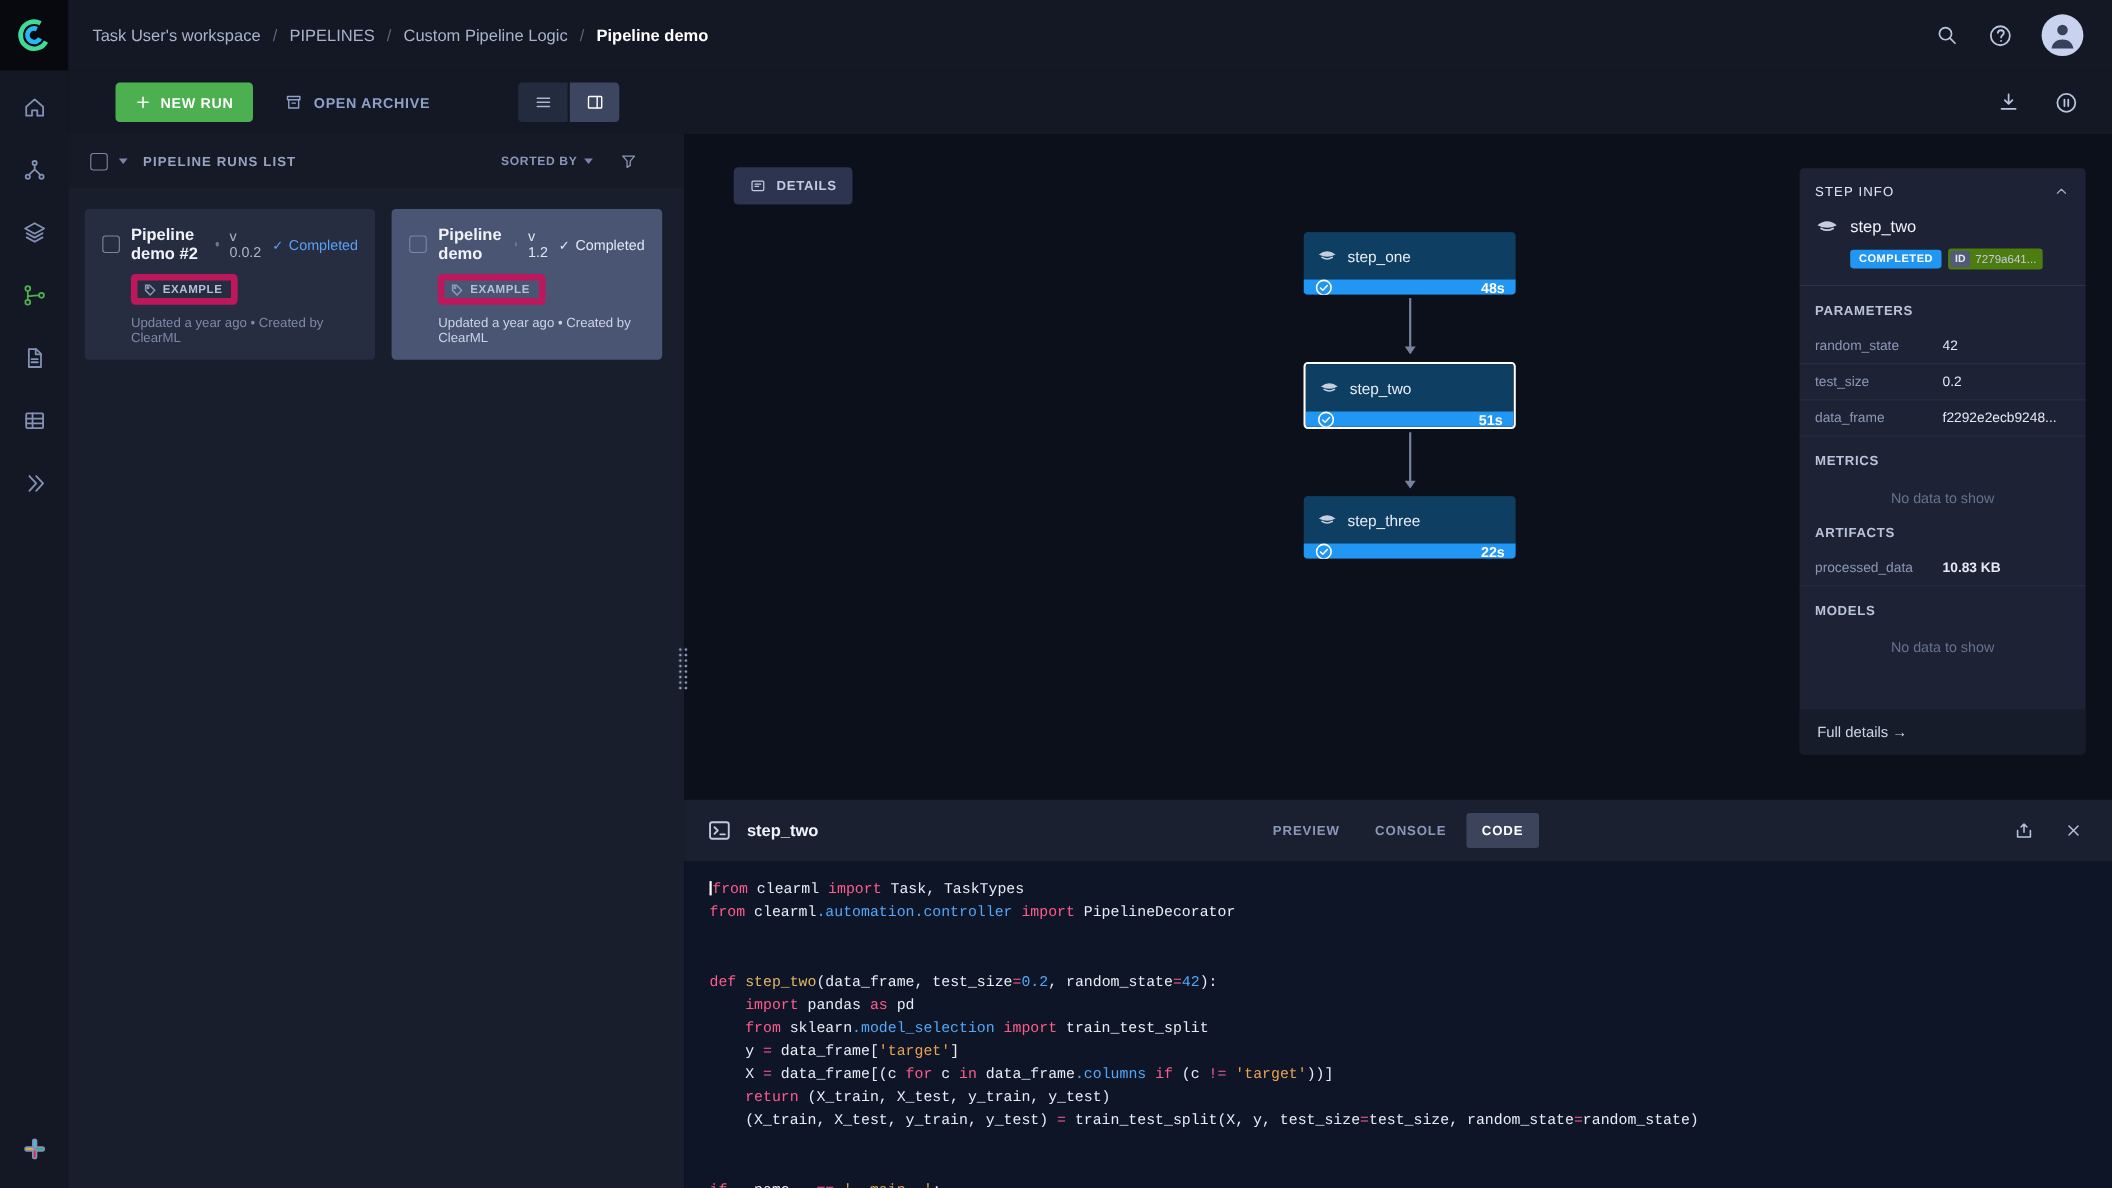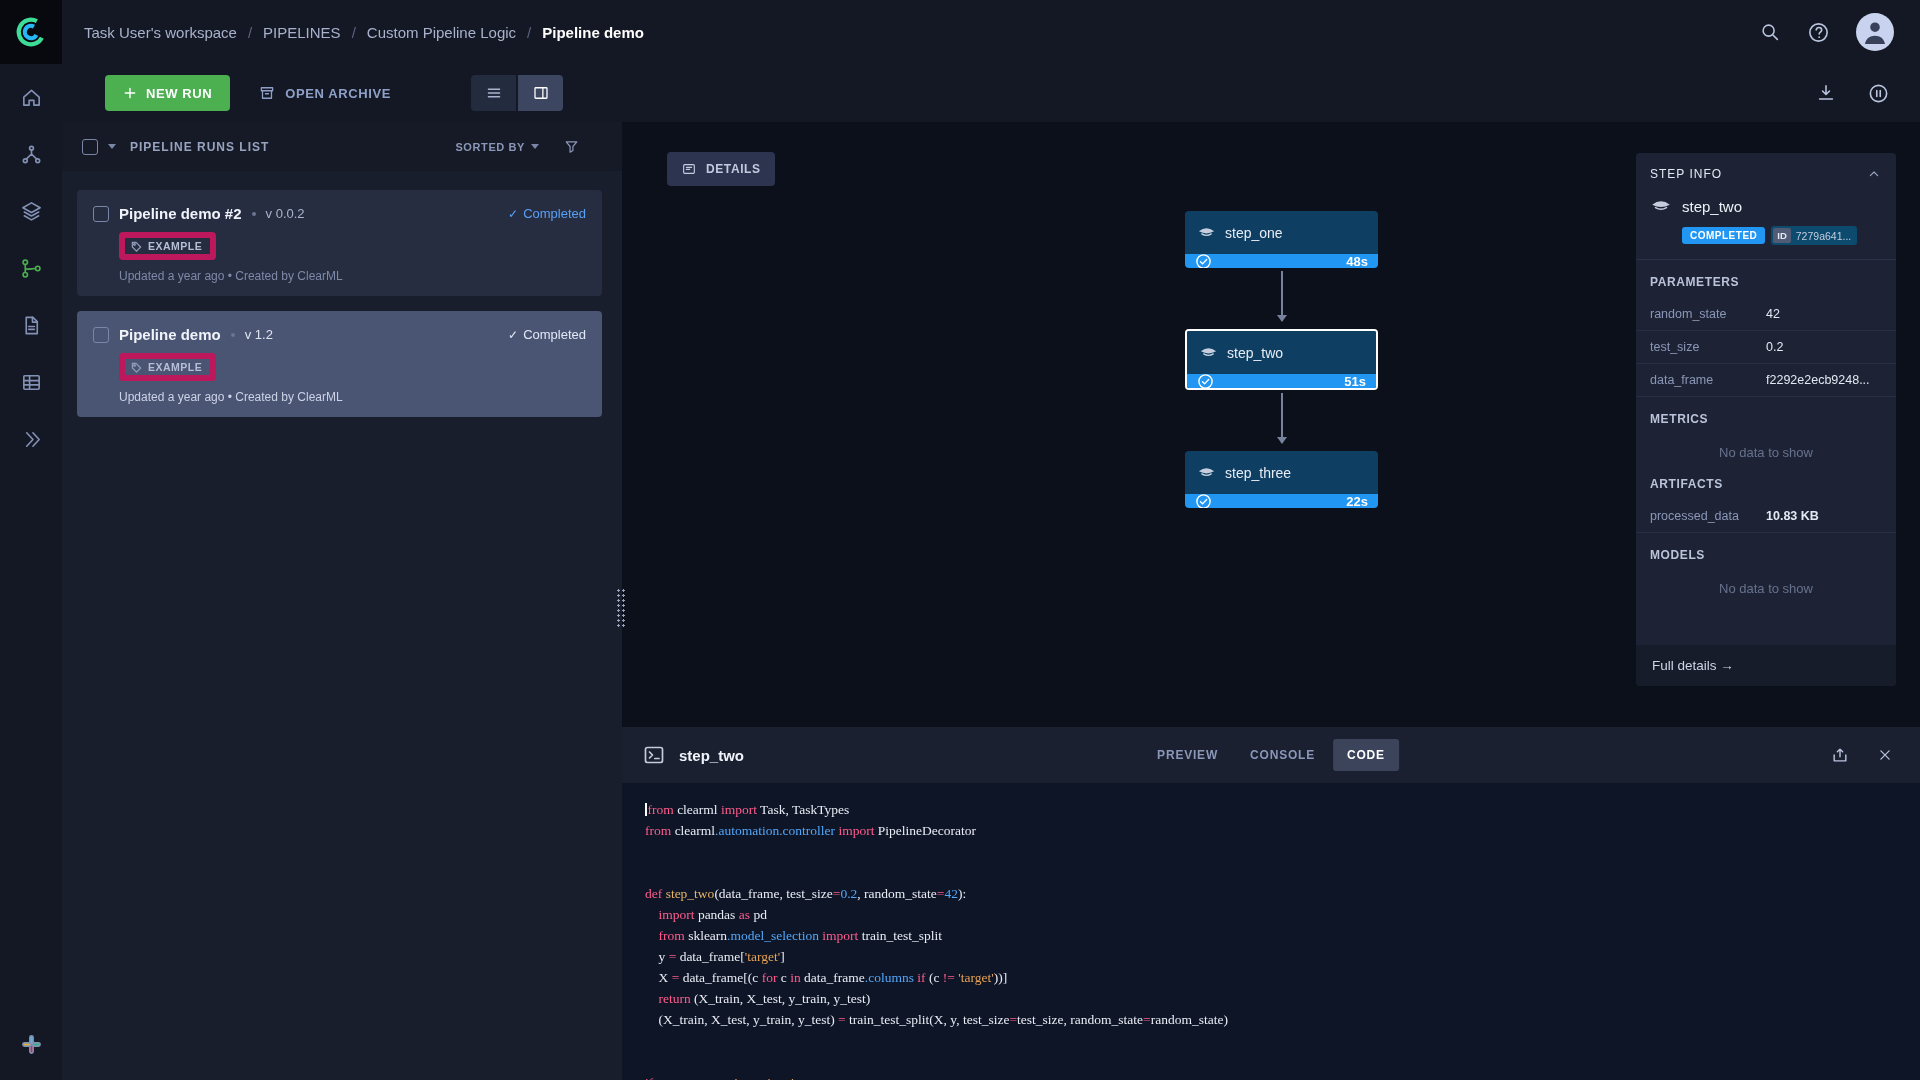--- a/index.html
+++ b/index.html
@@ -57,21 +57,21 @@
   .content-row{flex:1;display:flex;position:relative;min-height:0}
 
   
   .runs-panel{width:560px;background:var(--panel);display:flex;flex-direction:column}
   .runs-header{height:49px;background:#161a27;display:flex;align-items:center;padding:0 42px 0 20px;gap:10px}
   .cb{width:16px;height:16px;border:1.5px solid #7a86a8;border-radius:3px;flex:none;cursor:pointer}
   .caret{width:0;height:0;border-left:4.5px solid transparent;border-right:4.5px solid transparent;border-top:5.5px solid #7a86a8;cursor:pointer}
   .runs-title{font-size:12px;font-weight:700;letter-spacing:1px;color:#98a3c0;margin-left:4px}
   .sorted{margin-left:auto;display:flex;align-items:center;gap:6px;font-size:11px;font-weight:700;letter-spacing:.6px;color:#8b97b8;cursor:pointer}
   .funnel{margin-left:14px;cursor:pointer}
-  .runs-list{padding:19px 20px 0 15px;display:flex;flex-direction:column;gap:15px}
+  .runs-list{padding:19px 20px 0 15px;display:flex;flex-direction:row;gap:15px}
   .run-card{background:var(--card);border-radius:4px;padding:15px 16px 13px;cursor:pointer}
   .run-card.selected{background:var(--card-sel)}
   .run-row1{display:flex;align-items:center;gap:10px}
   .run-title{font-size:15px;font-weight:700;color:#f0f3fa}
   .run-dot{width:4px;height:4px;border-radius:50%;background:#6b7690}
   .run-version{font-size:13px;color:#aab4cf}
   .run-card.selected .run-version{color:#dfe4f0}
   .run-status{margin-left:auto;font-size:13px;color:#59a0f5;display:flex;align-items:center;gap:5px}
   .run-card.selected .run-status{color:#e2e8f5}
   .check-icon::before{content:"✓";font-size:12px}
@@ -100,21 +100,21 @@
   
   .step-info{position:absolute;top:31px;right:24px;width:260px;height:533px;background:#1d2334;border-radius:4px;
     display:flex;flex-direction:column;font-size:13px}
   .si-header{display:flex;align-items:center;padding:13px 14px 9px}
   .si-title{font-size:12px;font-weight:400;letter-spacing:1px;color:#e3e8f3}
   .si-chevron{margin-left:auto;cursor:pointer}
   .si-identity{display:flex;align-items:center;gap:10px;padding:4px 14px 0}
   .si-name{font-size:15px;color:#eef1f8}
   .si-badges{display:flex;align-items:center;gap:6px;padding:9px 14px 14px 46px;border-bottom:1px solid #2a3148}
   .badge-completed{background:var(--accent-blue);color:#fff;font-size:10px;font-weight:700;letter-spacing:.5px;padding:3px 8px;border-radius:3px}
-  .badge-id{background:#0c4a6e;color:#c3cbdf;border-radius:3px;padding:2px 6px 2px 2px;display:flex;align-items:center;gap:5px;font-size:10.5px}
+  .badge-id{background:#4d7c0f;color:#c3cbdf;border-radius:3px;padding:2px 6px 2px 2px;display:flex;align-items:center;gap:5px;font-size:10.5px}
   .badge-id .id-k{background:#525b75;color:#e3e8f3;font-size:9.5px;font-weight:700;padding:2px 4px;border-radius:2px}
   .si-label{padding:15px 14px 9px;font-size:12px;font-weight:700;letter-spacing:.6px;color:#bac3da}
   .si-row{display:flex;padding:9px 14px;border-bottom:1px solid #272e44}
   .si-key{width:116px;flex:none;color:#8b97b8;font-size:12.5px}
   .si-val{color:#e3e8f3;font-size:12.5px;white-space:nowrap;overflow:hidden;text-overflow:ellipsis}
   .si-val.bold{font-weight:700}
   .si-empty{text-align:center;color:#67728f;padding:10px 0 2px;font-size:13px}
   .si-footer{margin-top:auto;background:#171c2b;padding:13px 16px;font-size:13.5px;color:#cdd4e6;border-radius:0 0 4px 4px;cursor:pointer}
 
   .panel-grip{position:absolute;left:554px;top:466px;width:10px;height:40px;cursor:col-resize;z-index:5;
@@ -122,21 +122,21 @@
 
   
   .code-panel{flex:1;display:flex;flex-direction:column;min-height:0}
   .code-header{height:56px;background:#1a2030;display:flex;align-items:center;padding:0 26px 0 20px;position:relative;flex:none}
   .code-title{font-size:15px;font-weight:700;margin-left:13px;color:#f0f3fa}
   .code-tabs{position:absolute;left:50%;transform:translateX(-50%);display:flex;gap:4px}
   .tab{padding:9px 14px;font-size:12px;font-weight:700;letter-spacing:.8px;color:#8b97b8;cursor:pointer;border-radius:3px}
   .tab.active{background:#3c445c;color:#fff}
   .code-actions{margin-left:auto;display:flex;align-items:center;gap:26px}
   .code-body{flex:1;background:#0e1526;overflow:hidden;padding:16px 0 0 23px;
-    font-family:Liberation Serif, serif;font-size:13.5px;line-height:21px}
+    font-family:Liberation Mono, monospace;font-size:13.5px;line-height:21px}
   .code-line{white-space:pre;color:#e8ecf5;min-height:21px}
   .code-line:first-child::before{content:"";display:inline-block;width:1.5px;height:13px;background:#fff;margin-right:1px;vertical-align:-2px}
   .tok-d{color:#e8ecf5}
   .tok-k,.tok-o{color:#ff5c8d}
   .tok-s{color:#e8a254}
   .tok-n,.tok-a{color:#52a7f9}
   .tok-f{color:#e5b567}
 </style>
 </head>
 <body>

